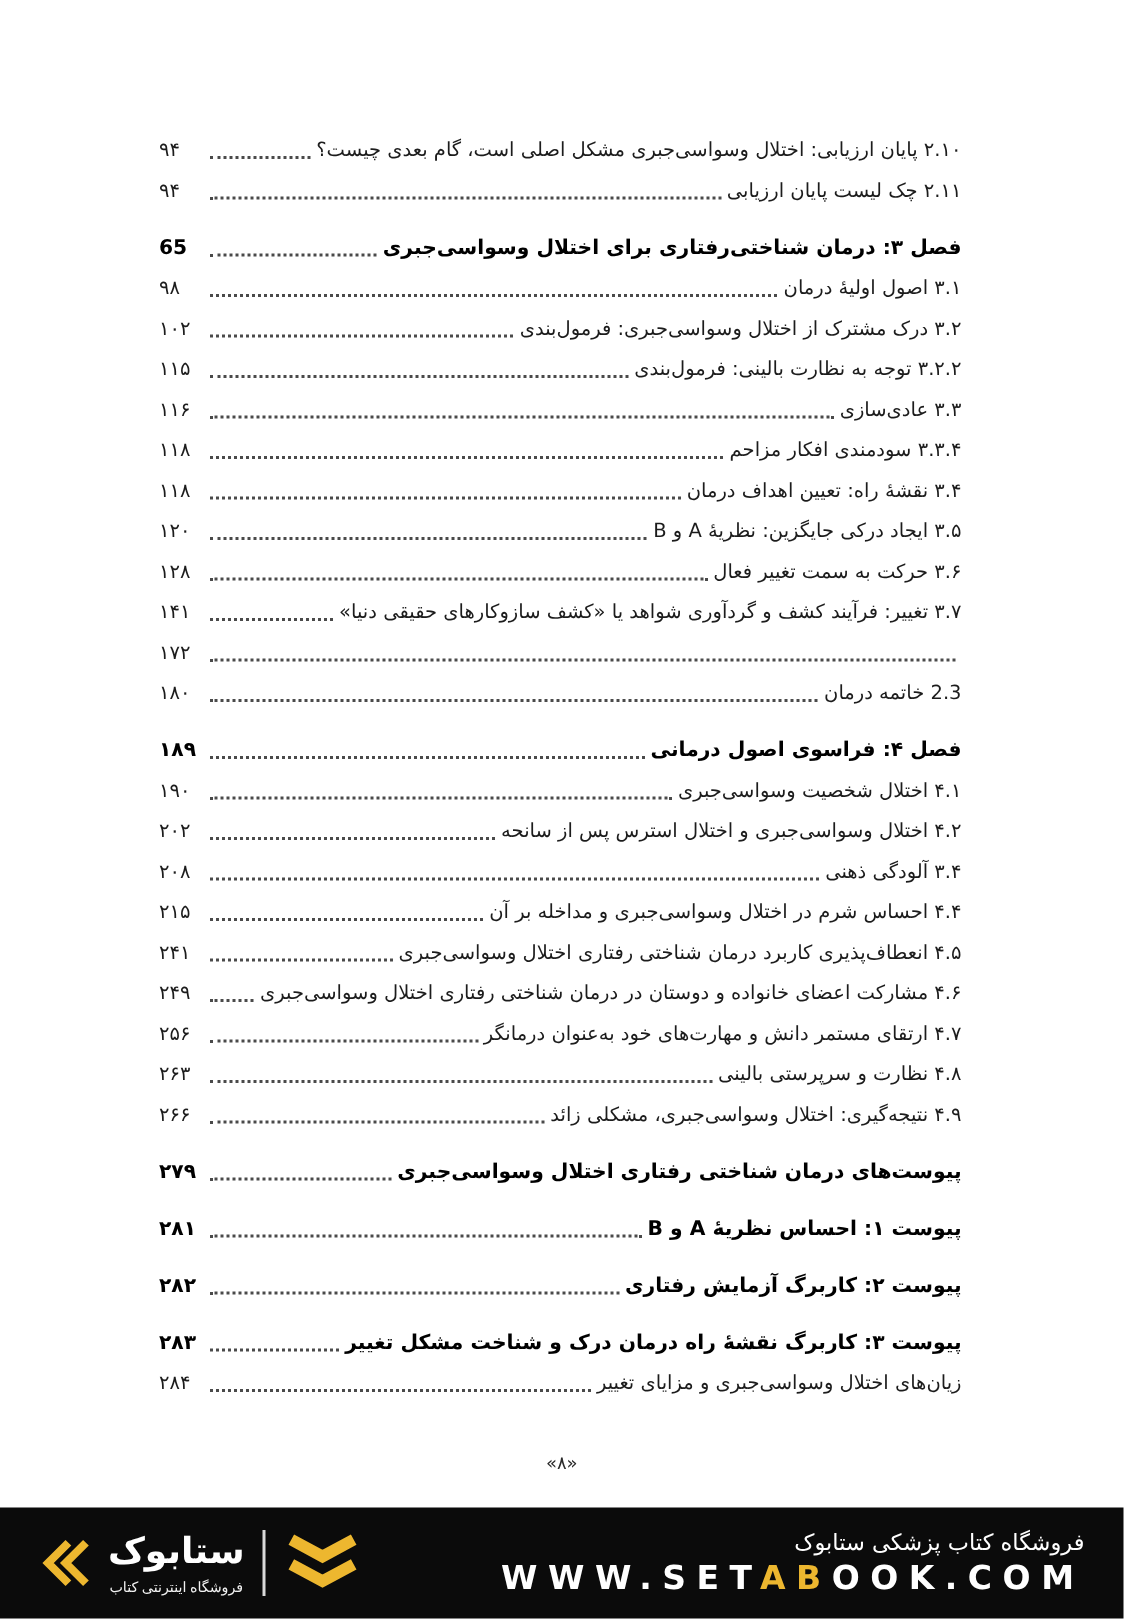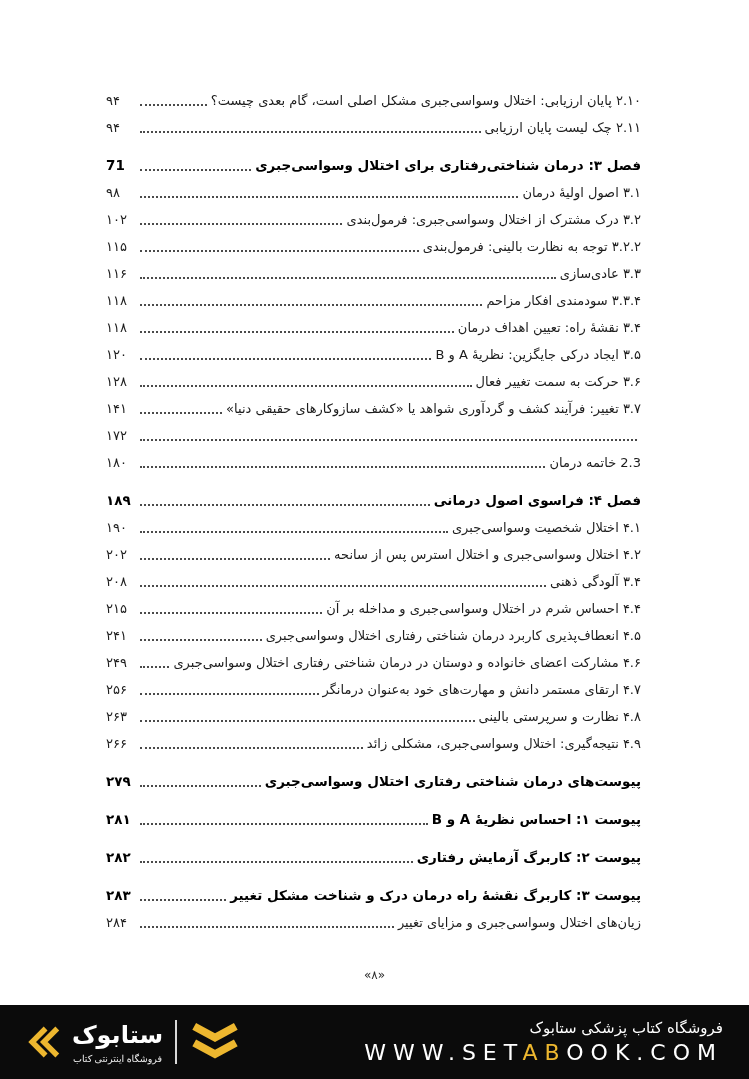--- a/index.html
+++ b/index.html
@@ -112,21 +112,21 @@
   .store-name {
     direction: rtl;
     color: #ffffff;
     font-size: 15px;
     font-weight: normal;
     white-space: nowrap;
   }
   .website {
     color: #ffffff;
     font-size: 22px;
-    font-weight: normal;
+    font-weight: bold;
     letter-spacing: 7px;
     white-space: nowrap;
     line-height: 26px;
   }
   .website .gold { color: #edb72f; }
 </style>
 </head>
 <body>
 
 <div class="page">
@@ -138,21 +138,21 @@
       <span class="toc-page">۹۴</span>
     </div>
       <div class="toc-row">
       <span class="toc-title">۲.۱۱ چک لیست پایان ارزیابی</span>
       <span class="toc-leader"></span>
       <span class="toc-page">۹۴</span>
     </div>
       <div class="toc-row chapter">
       <span class="toc-title">فصل ۳: درمان شناختی‌رفتاری برای اختلال وسواسی‌جبری</span>
       <span class="toc-leader"></span>
-      <span class="toc-page">71</span>
+      <span class="toc-page">65</span>
     </div>
       <div class="toc-row">
       <span class="toc-title">۳.۱ اصول اولیهٔ درمان</span>
       <span class="toc-leader"></span>
       <span class="toc-page">۹۸</span>
     </div>
       <div class="toc-row">
       <span class="toc-title">۳.۲ درک مشترک از اختلال وسواسی‌جبری: فرمول‌بندی</span>
       <span class="toc-leader"></span>
       <span class="toc-page">۱۰۲</span>

